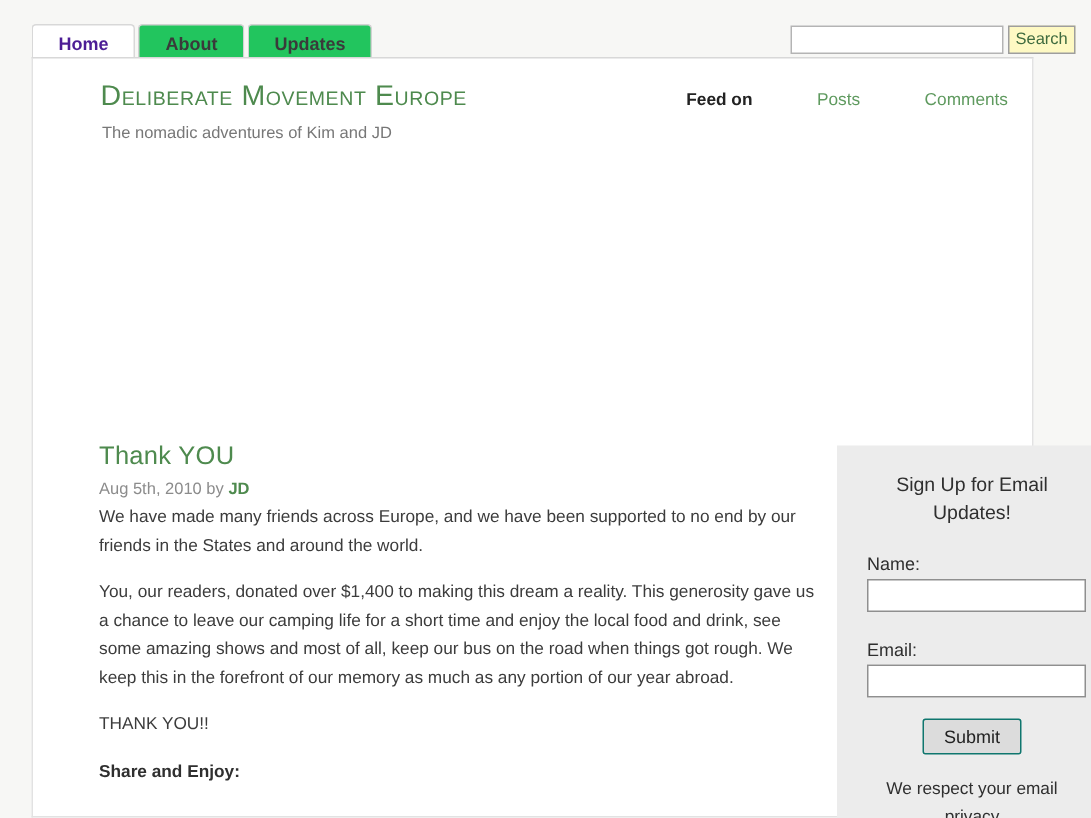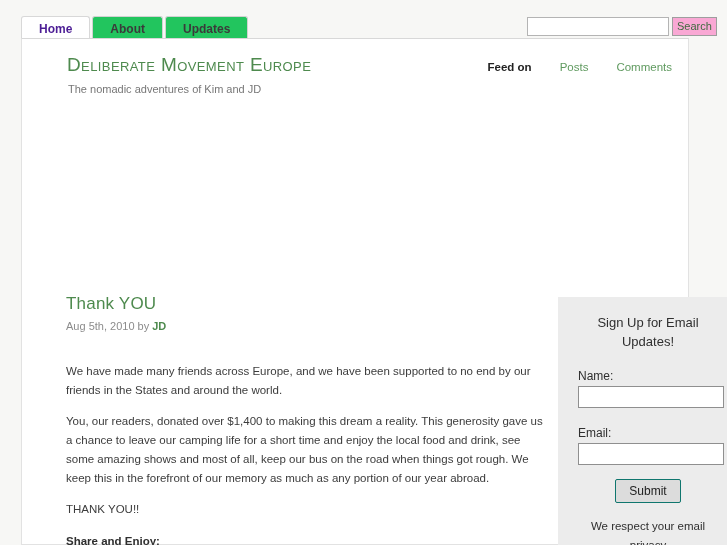--- a/index.html
+++ b/index.html
@@ -70,21 +70,21 @@
     border: 1px solid #b4b4b4;
     outline: none;
     box-sizing: content-box;
   }
   .search-button {
     margin-left: 3px;
     padding: 1px 4px 2px 4px;
     font-family: "Liberation Sans", sans-serif;
     font-size: 11px;
     color: #3f6b3f;
-    background: #f9a8d4;
+    background: #fef9c3;
     border: 1px solid #9e9e9e;
     cursor: pointer;
     line-height: 13px;
   }
 
   
   .container {
     position: absolute;
     left: 21px;
     top: 38px;
@@ -123,21 +123,21 @@
     color: #777777;
     text-align: center;
   }
 
   .feedbar {
     position: absolute;
     right: 16px;
     top: 22px;
     display: flex;
     align-items: baseline;
-    gap: 28px;
+    gap: 43px;
   }
   .feed-label {
     font-size: 11.5px;
     font-weight: bold;
     color: #222222;
   }
   .feed-link {
     font-size: 11.5px;
     color: #5f9a5f;
     text-decoration: none;
@@ -180,21 +180,21 @@
     text-decoration: none;
     cursor: pointer;
   }
   .post-body p {
     margin: 0 0 12px 0;
     font-size: 11.5px;
     line-height: 19px;
     color: #3c3c3c;
   }
   .post-body {
-    margin-top: 30px;
+    margin-top: 4px;
   }
   .share-title {
     margin-top: 16px;
     font-size: 11.5px;
     font-weight: bold;
     color: #2f2f2f;
   }
 
   
   .sidebar {

